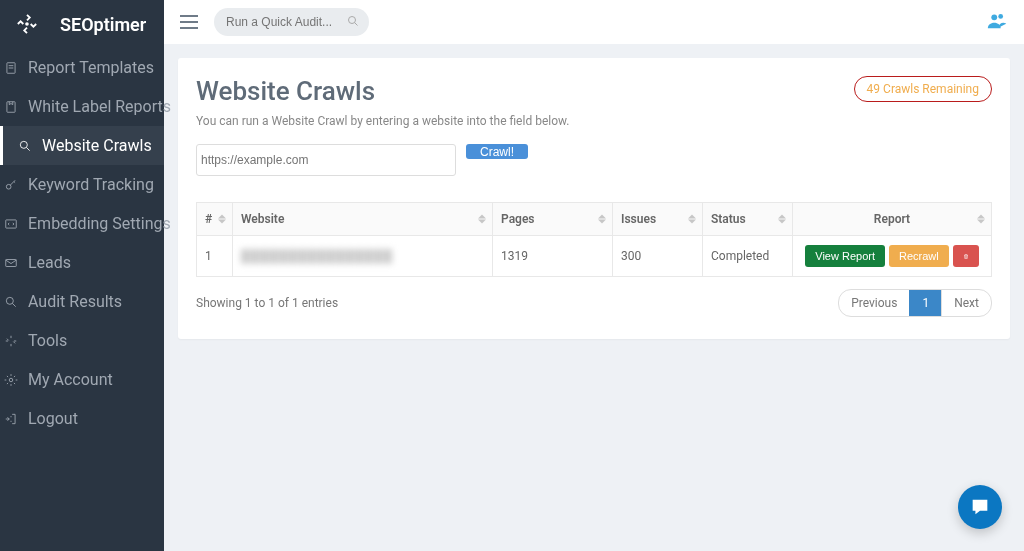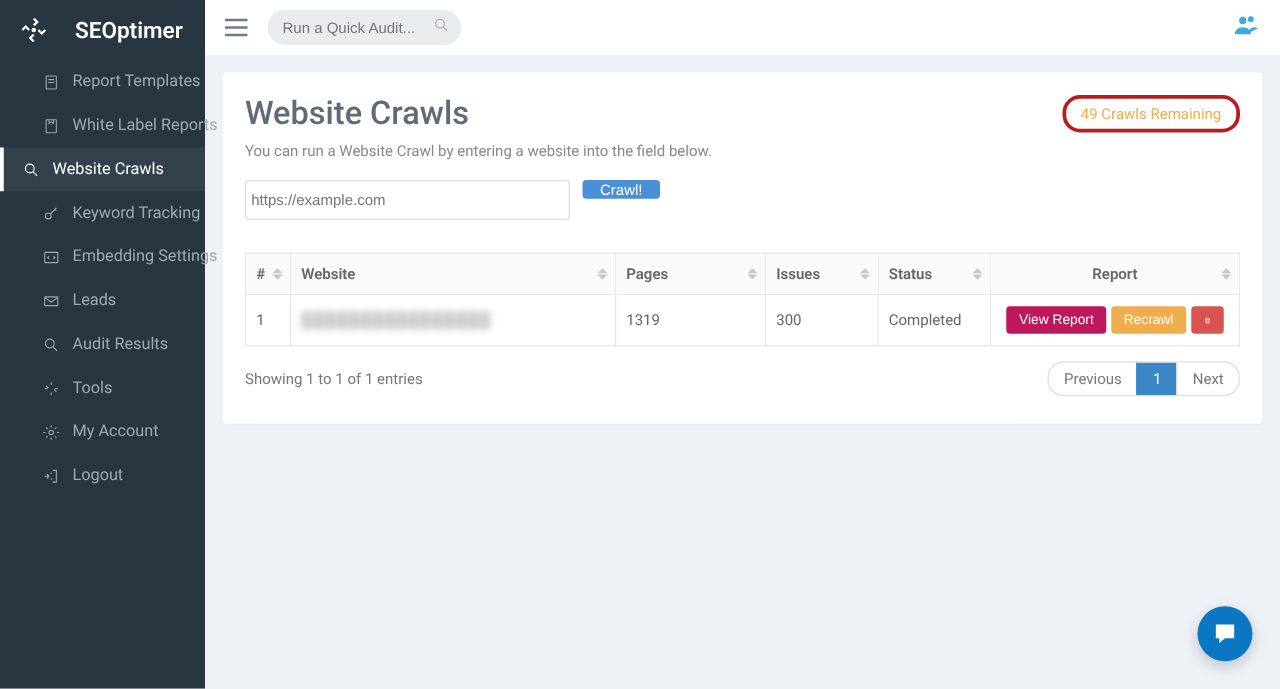--- a/index.html
+++ b/index.html
@@ -2,42 +2,42 @@
 <html><head>
 <meta charset="utf-8">
 <style>
 * { box-sizing: border-box; margin: 0; padding: 0; }
 body { font-family: -apple-system, BlinkMacSystemFont, "Segoe UI", Roboto, "Helvetica Neue", Arial, sans-serif; font-size: 13px; color: #555; background: #eef1f5; height: 551px; width: 1024px; overflow: hidden; position: relative; }
 
 
 .sidebar { position: absolute; left: 0; top: 0; width: 164px; height: 100%; background: #2a3542; color: #9aa3ad; }
 .logo { display: flex; align-items: center; gap: 22px; padding: 13px 16px; color: #fff; font-size: 18px; font-weight: 600; }
 .logo svg { width: 22px; height: 22px; }
-.sidebar-item { display: flex; align-items: flex-end; gap: 10px; padding: 10px 34px; font-size: 13px; cursor: pointer; color: #a0a8b2; }
+.sidebar-item { display: flex; align-items: center; gap: 10px; padding: 10px 4px; font-size: 16px; cursor: pointer; color: #a0a8b2; }
 .sidebar-item.active { background: #35404d; color: #fff; border-left: 3px solid #fff; padding-left: 15px; }
 .sidebar-item .icon { width: 14px; height: 14px; display: flex; align-items: center; justify-content: center; flex-shrink: 0; }
 .sidebar-item .icon svg { width: 14px; height: 14px; stroke: currentColor; fill: none; stroke-width: 1.5; }
 .sidebar-item span.label { white-space: nowrap; }
 
 
 .topbar { position: absolute; left: 164px; top: 0; right: 0; height: 44px; background: #fff; display: flex; align-items: center; padding: 0 16px; }
 .hamburger { width: 18px; height: 14px; display: flex; flex-direction: column; justify-content: space-between; cursor: pointer; margin-right: 16px; }
 .hamburger div { height: 2px; background: #6f7b88; }
 .search-box { display: flex; align-items: center; background: #e9ecef; border-radius: 14px; height: 28px; width: 155px; padding: 0 12px; position: relative; }
 .search-box input { border: none; background: transparent; outline: none; font-size: 12px; color: #888; width: 100%; }
 .search-box .search-icon { position: absolute; right: 10px; color: #aaa; }
 .topbar-right { margin-left: auto; display: flex; align-items: center; gap: 14px; }
 .users-icon { color: #3faae0; }
 
 
 .content { position: absolute; left: 164px; top: 44px; right: 0; bottom: 0; padding: 14px; overflow: auto; }
 .panel { background: #fff; border-radius: 3px; padding: 18px 18px 22px 18px; box-shadow: 0 1px 2px rgba(0,0,0,0.04); }
 .panel-head { display: flex; align-items: flex-start; justify-content: space-between; }
 .panel-head h1 { font-size: 26px; font-weight: 500; color: #5f6b78; }
-.crawls-remaining { border: 3px solid #b91c1c; color: #f0ad4e; border-radius: 14px; padding: 5px 12px; font-size: 12px; background: #fff; }
+.crawls-remaining { border: 1px solid #b91c1c; color: #f0ad4e; border-radius: 14px; padding: 5px 12px; font-size: 12px; background: #fff; }
 .subtext { font-size: 12px; color: #888; margin-top: 8px; }
 .crawl-form { display: flex; gap: 10px; margin-top: 16px; }
 .crawl-form input { width: 260px; height: 32px; border: 1px solid #ddd; border-radius: 3px; padding: 0 4px; font-size: 12px; color: #888; }
 .crawl-form button { height: 15px; padding: 0 14px; background: #4a90d9; color: #fff; border: none; border-radius: 3px; font-size: 12px; cursor: pointer; }
 
 .table-toolbar { display: flex; align-items: center; margin-top: 18px; }
 .export-btns { display: flex; }
 .export-btns button { border: 1px solid #ddd; background: #fff; color: #666; font-size: 11px; padding: 4px 9px; cursor: pointer; margin-left: -1px; }
 .export-btns button:first-child { margin-left: 0; border-radius: 2px 0 0 2px; }
 .export-btns button:last-child { border-radius: 0 2px 2px 0; }
@@ -48,21 +48,21 @@
 th, td { text-align: left; padding: 9px 8px; border: 1px solid #e8e8e8; color: #666; }
 th { font-weight: 600; background: #fafafa; position: relative; }
 th .sort-arrows { position: absolute; right: 6px; top: 50%; transform: translateY(-50%); display: flex; flex-direction: column; gap: 1px; opacity: 0.3; }
 th .sort-arrows div { width: 0; height: 0; border-left: 4px solid transparent; border-right: 4px solid transparent; }
 th .sort-arrows .up { border-bottom: 4px solid #555; }
 th .sort-arrows .down { border-top: 4px solid #555; }
 th.center, td.center { text-align: center; }
 td .blurred { color: #ccc; filter: blur(3px); letter-spacing: 1px; }
 .actions { display: flex; gap: 4px; justify-content: center; }
 .btn { border: none; border-radius: 3px; color: #fff; font-size: 11px; padding: 5px 10px; cursor: pointer; }
-.btn-view { background: #be185d; }
+.btn-view { background: #15803d; }
 .btn-recrawl { background: #f0ad4e; }
 .btn-del { background: #d9534f; width: 26px; display: flex; align-items: center; justify-content: center; }
 
 .table-footer { display: flex; align-items: center; margin-top: 12px; font-size: 12px; color: #777; }
 .pagination { margin-left: auto; display: flex; border: 1px solid #ddd; border-radius: 13px; overflow: hidden; }
 .pagination div { padding: 6px 12px; font-size: 12px; color: #777; cursor: pointer; border-left: 1px solid #ddd; }
 .pagination div:first-child { border-left: none; }
 .pagination div.active { background: #3b87c8; color: #fff; border-color: #3b87c8; }
 
 .intercom { position: absolute; right: 22px; bottom: 22px; width: 44px; height: 44px; border-radius: 50%; background: #0b77c2; display: flex; align-items: center; justify-content: center; box-shadow: 0 4px 12px rgba(0,0,0,0.2); cursor: pointer; }

